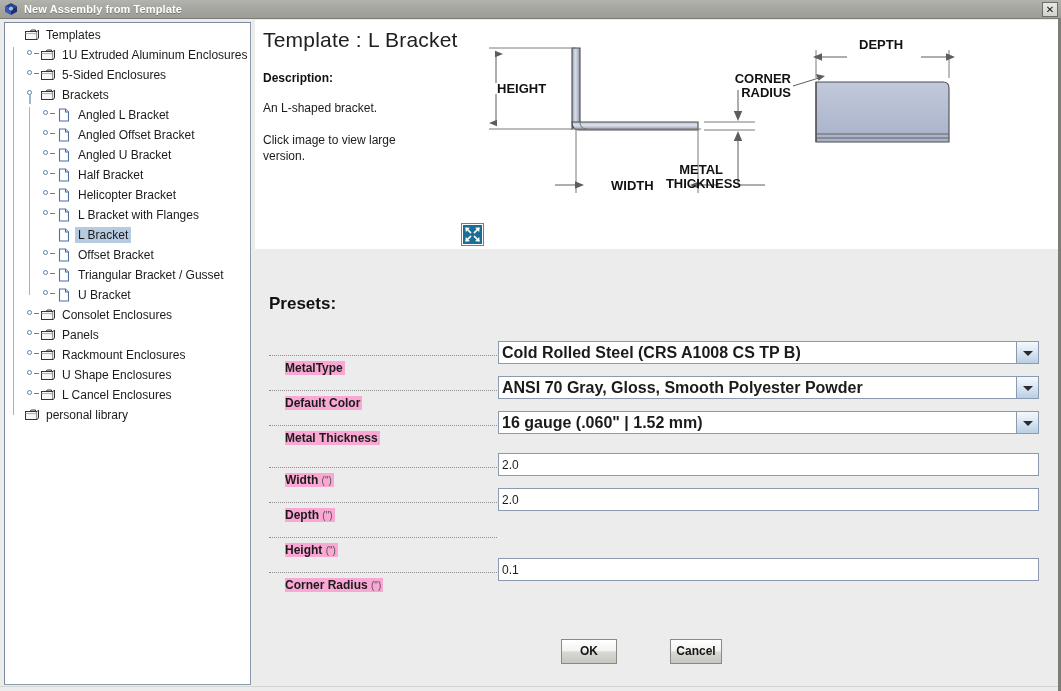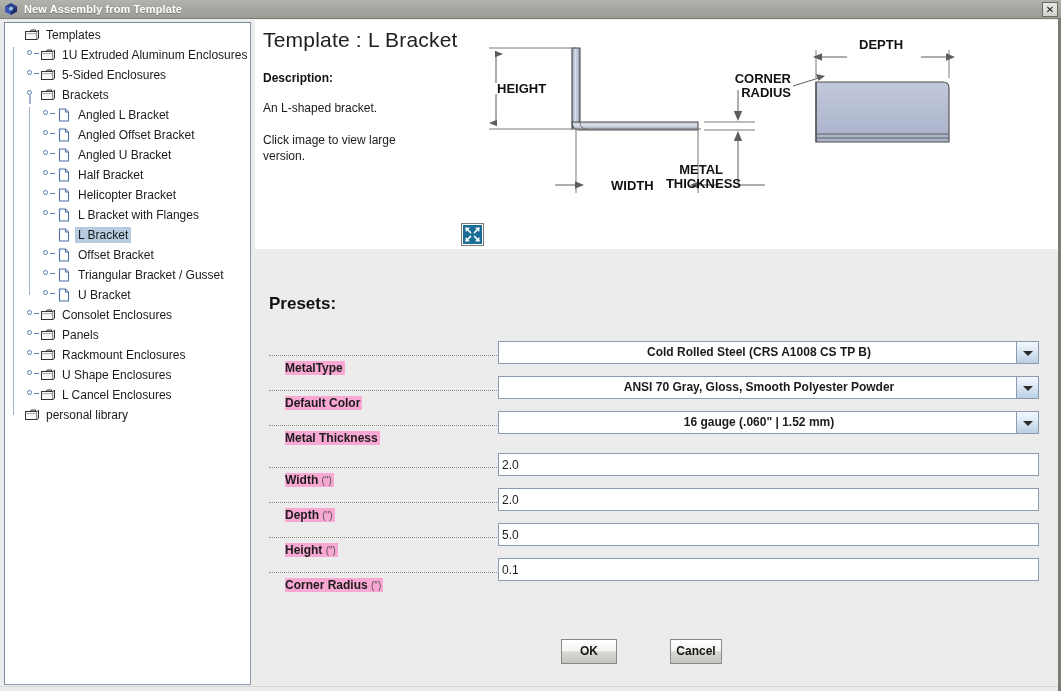--- a/index.html
+++ b/index.html
@@ -256,28 +256,27 @@
     height: 23px;
     background: #ffffff;
     border: 1px solid #8c9ab0;
     box-sizing: border-box;
     display: flex;
     align-items: stretch;
     cursor: default;
   }
   .combo-text {
     flex: 1 1 auto;
-    font-size: 12px;
+    font-size: 16px;
     font-weight: bold;
     color: #1b1b1b;
     line-height: 21px;
     padding-left: 3px;
     overflow: hidden;
     white-space: nowrap;
-    text-align: center;
   }
   .combo-arrow {
     width: 21px;
     flex: 0 0 auto;
     background: linear-gradient(to bottom, #f4f8fc 0%, #dce8f4 45%, #b9cfe3 100%);
     border-left: 1px solid #8c9ab0;
     position: relative;
     cursor: pointer;
   }
   .combo-arrow::after {
@@ -693,21 +692,20 @@
             <input class="textinput" type="text" value="2.0" style="">
           </div>
           <div class="field-row" style="top: 239px;">
             <span class="dots"></span>
             <span class="field-label"><span>Depth</span> <span class="field-unit">(")</span></span>
             <input class="textinput" type="text" value="2.0" style="">
           </div>
           <div class="field-row" style="top: 274px;">
             <span class="dots"></span>
             <span class="field-label"><span>Height</span> <span class="field-unit">(")</span></span>
-            <input class="textinput" type="text" value="5.0" style="">
           </div>
           <div class="field-row" style="top: 309px;">
             <span class="dots"></span>
             <span class="field-label"><span>Corner Radius</span> <span class="field-unit">(")</span></span>
             <input class="textinput" type="text" value="0.1" style="">
           </div>
         </div>
 
       <div id="buttons-row">
         <div class="btn" id="btn-ok">OK</div>

